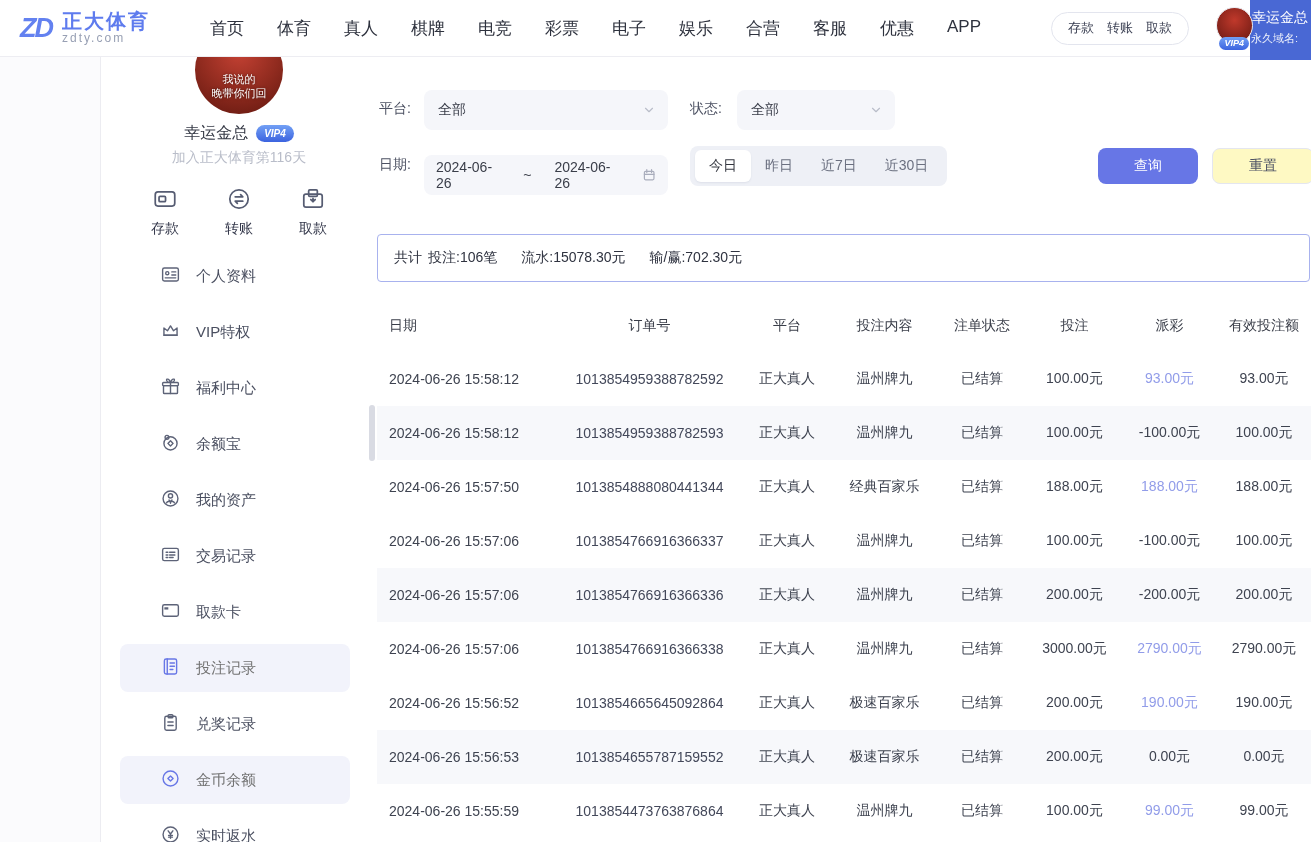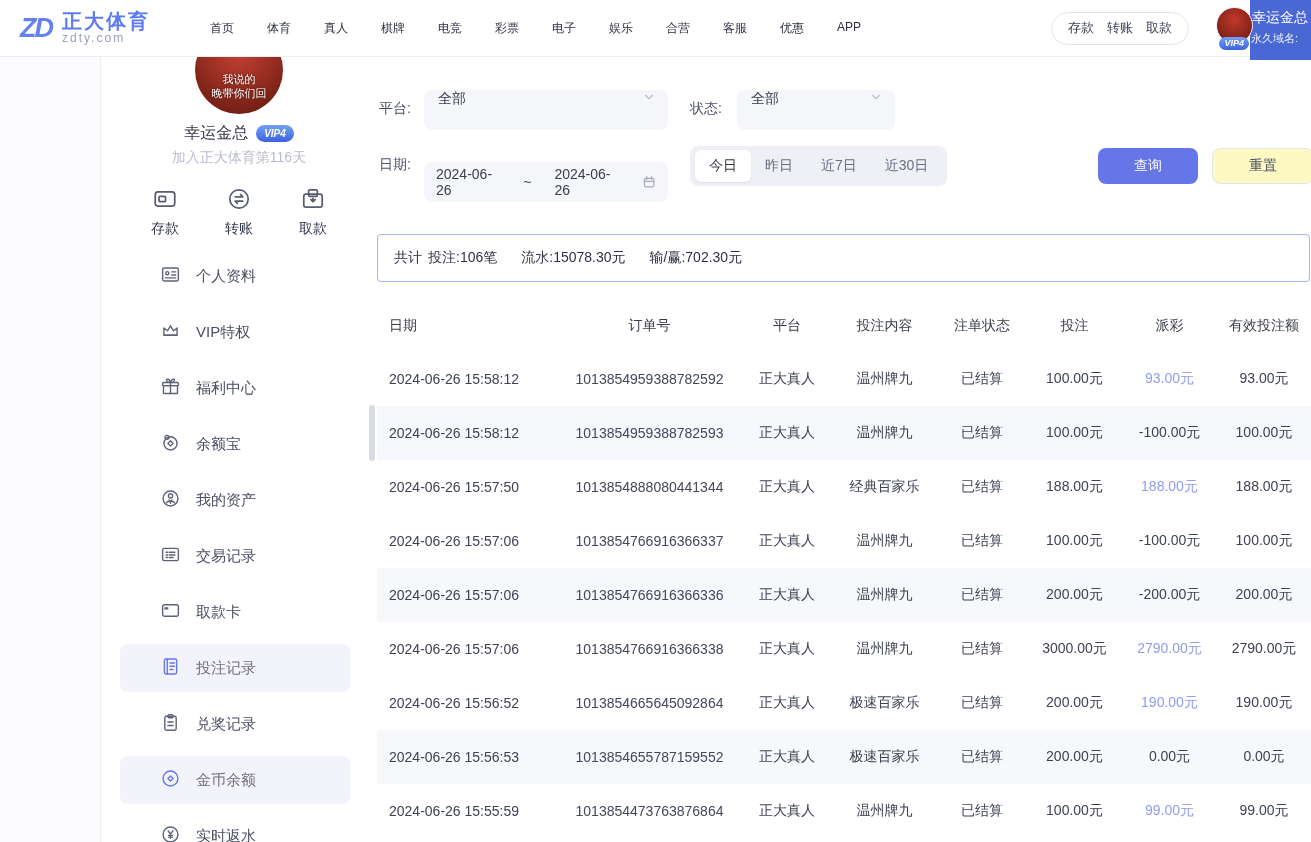--- a/index.html
+++ b/index.html
@@ -10,21 +10,21 @@
   
   .header { position:absolute; top:0; left:0; right:0; height:57px; background:#fff;
     border-bottom:1px solid #ededf2; display:flex; align-items:center; z-index:5; }
   .logo { display:flex; align-items:center; margin-left:14px; cursor:pointer; }
   .logo-mark { width:44px; height:40px; display:flex; align-items:center; justify-content:center;
     font-weight:bold; font-style:italic; font-size:27px; color:#6381f0; letter-spacing:-2px;text-align:center; }
   .logo-text { margin-left:4px; line-height:1.05; }
   .logo-name { font-size:20px; font-weight:bold; color:#5e7bee; letter-spacing:2px; }
   .logo-domain { font-size:12px; color:#98a0b4; letter-spacing:2px; }
   .nav { display:flex; gap:33px; margin-left:60px; }
-  .nav-item { font-size:12px; color:#2e323e; cursor:pointer; white-space:nowrap; }
+  .nav-item { font-size:17px; color:#2e323e; cursor:pointer; white-space:nowrap; }
   .wallet-pill { margin-left:auto; margin-right:122px; height:33px; border:1px solid #e3e5ee;
     border-radius:17px; display:flex; align-items:center; padding:0 16px; gap:13px; }
   .wallet-pill span { font-size:13px; color:#3a3f52; cursor:pointer; }
   .user-corner { position:absolute; top:0; right:0; width:100px; height:60px; z-index:6; }
   .corner-bg { position:absolute; top:0; right:0; width:61px; height:60px; background:#4968d4; }
   .corner-avatar { position:absolute; top:7px; right:58px; width:37px; height:37px; border-radius:50%;
     background:radial-gradient(circle at 50% 35%, #c0392b 0%, #7b1f17 75%); border:1px solid #e8e8ee; cursor:pointer; }
   .corner-vip { position:absolute; top:37px; right:62px; height:13px; padding:0 5px; border-radius:7px;
     background:linear-gradient(180deg,#72a0f5,#3c63df); color:#fff; font-size:9px; font-weight:bold;
     font-style:italic; line-height:13px; }
@@ -63,25 +63,25 @@
     background:#d9dbe3; cursor:pointer; }
 
   
   .main { position:absolute; left:377px; top:57px; right:0; bottom:0; background:#fff; }
   .frow { position:relative; height:40px; }
   .frow.r1 { margin-top:33px; }
   .frow.r2 { margin-top:16px; }
   .flabel { position:absolute; top:10px; font-size:14px; color:#4d5263; }
   .lab-platform { left:2px; } .lab-status { left:313px; } .lab-date { left:2px; }
   .select { position:absolute; top:0; height:40px; background:#f5f6fa; border-radius:8px;
-    display:flex; align-items:flex-start; padding:0 14px; cursor:pointer; }
+    display:flex; align-items:center; padding:0 14px; cursor:pointer; }
   .sel-platform { left:47px; width:244px; } .sel-status { left:360px; width:158px; }
   .select .sel-value { font-size:14px; color:#383c48; }
   .select svg.chev { position:absolute; right:12px; width:14px; height:14px; color:#b9bdc9; }
-  .datebox { position:absolute; left:47px; top:16px; width:244px; height:40px; background:#f5f6fa;
+  .datebox { position:absolute; left:47px; top:9px; width:244px; height:40px; background:#f5f6fa;
     border-radius:8px; display:flex; align-items:center; padding:0 12px; gap:23px; cursor:pointer; }
   .datebox span { font-size:14px; color:#3a3e49; }
   .datebox .cal { margin-left:auto; width:16px; height:16px; color:#a9adbc; }
   .range-group { position:absolute; left:313px; top:0; height:40px; background:#eef0f6;
     border-radius:8px; display:flex; align-items:center; padding:0 5px; }
   .range-item { height:32px; padding:0 14px; border-radius:6px; display:flex; align-items:center;
     font-size:14px; color:#6b7080; cursor:pointer; white-space:nowrap; }
   .range-item.selected { background:#fff; color:#33363f; box-shadow:0 1px 2px rgba(40,50,90,.08); }
   .btn { position:absolute; top:2px; height:36px; border-radius:8px; font-size:14px; cursor:pointer;
     display:flex; align-items:center; justify-content:center; }

